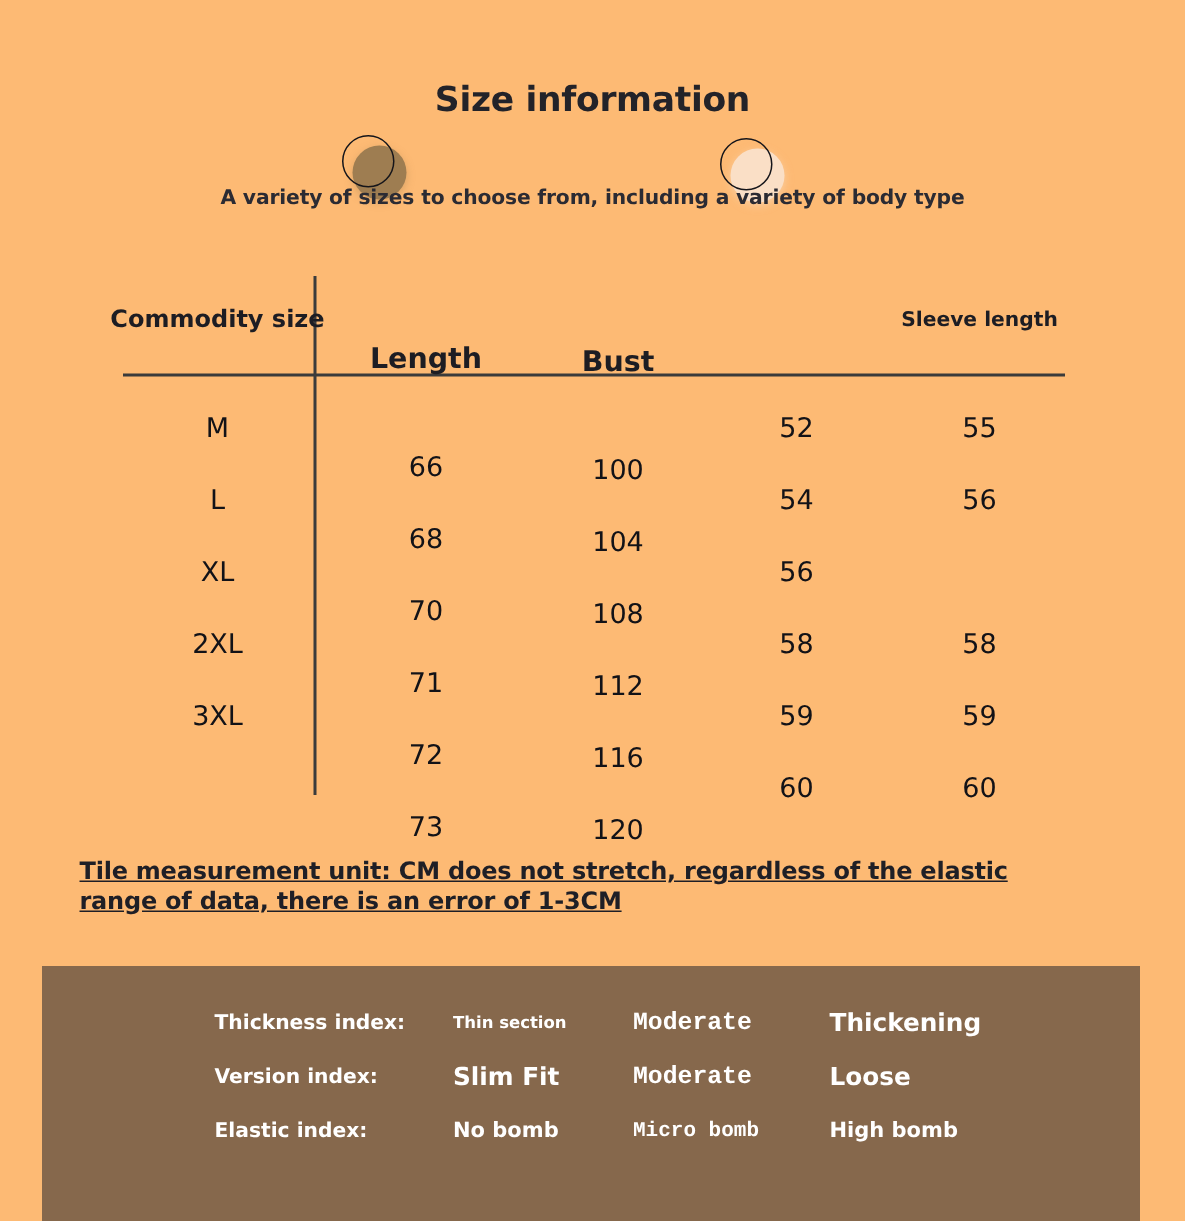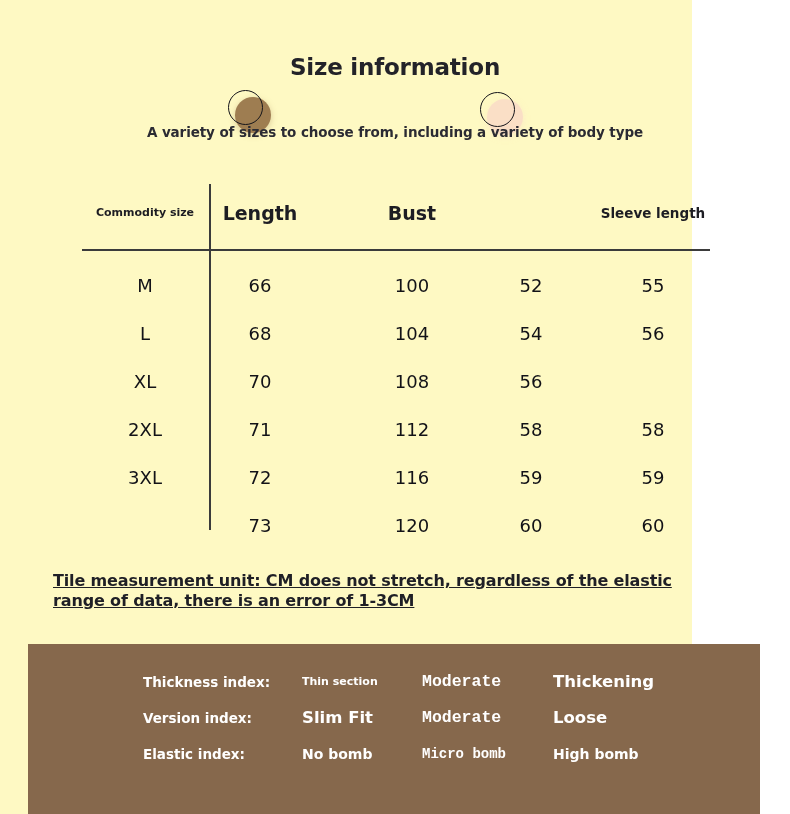--- a/index.html
+++ b/index.html
@@ -10,23 +10,23 @@
   body {
     width: 790px;
     height: 814px;
     background: #ffffff;
     font-family: "DejaVu Sans", "Liberation Sans", sans-serif;
     color: #1b1b22;
     overflow: hidden;
   }
   .page {
     position: relative;
-    width: 692px;
+    width: 790px;
     height: 814px;
-    background: #fef9c3;
+    background: #fdba74;
   }
 
   
   .header {
     position: absolute;
     left: 0;
     top: 40px;
     width: 790px;
     height: 70px;
   }
@@ -120,27 +120,27 @@
     height: 30px;
   }
   .cell {
     position: absolute;
     text-align: center;
     line-height: 30px;
     white-space: nowrap;
   }
   
   .c0 { left: 60px;  width: 170px; }
-  .c1 { left: 190px; width: 140px; }
-  .c2 { left: 342px; width: 140px; }
+  .c1 { left: 214px; width: 140px; margin-top: 26px; }
+  .c2 { left: 342px; width: 140px; margin-top: 28px; }
   .c3 { left: 461px; width: 140px; }
   .c4 { left: 583px; width: 140px; }
 
   .thead .cell { font-weight: bold; color: #1d1d23; }
-  .thead .c0 { font-size: 11px; }
+  .thead .c0 { font-size: 16px; }
   .thead .c1 { font-size: 19px; }
   .thead .c2 { font-size: 19px; }
   .thead .c3 { font-size: 13.5px; }
   .thead .c4 { font-size: 13.5px; }
 
   .tbody .cell {
     font-size: 18px;
     font-weight: normal;
     color: #121217;
   }

